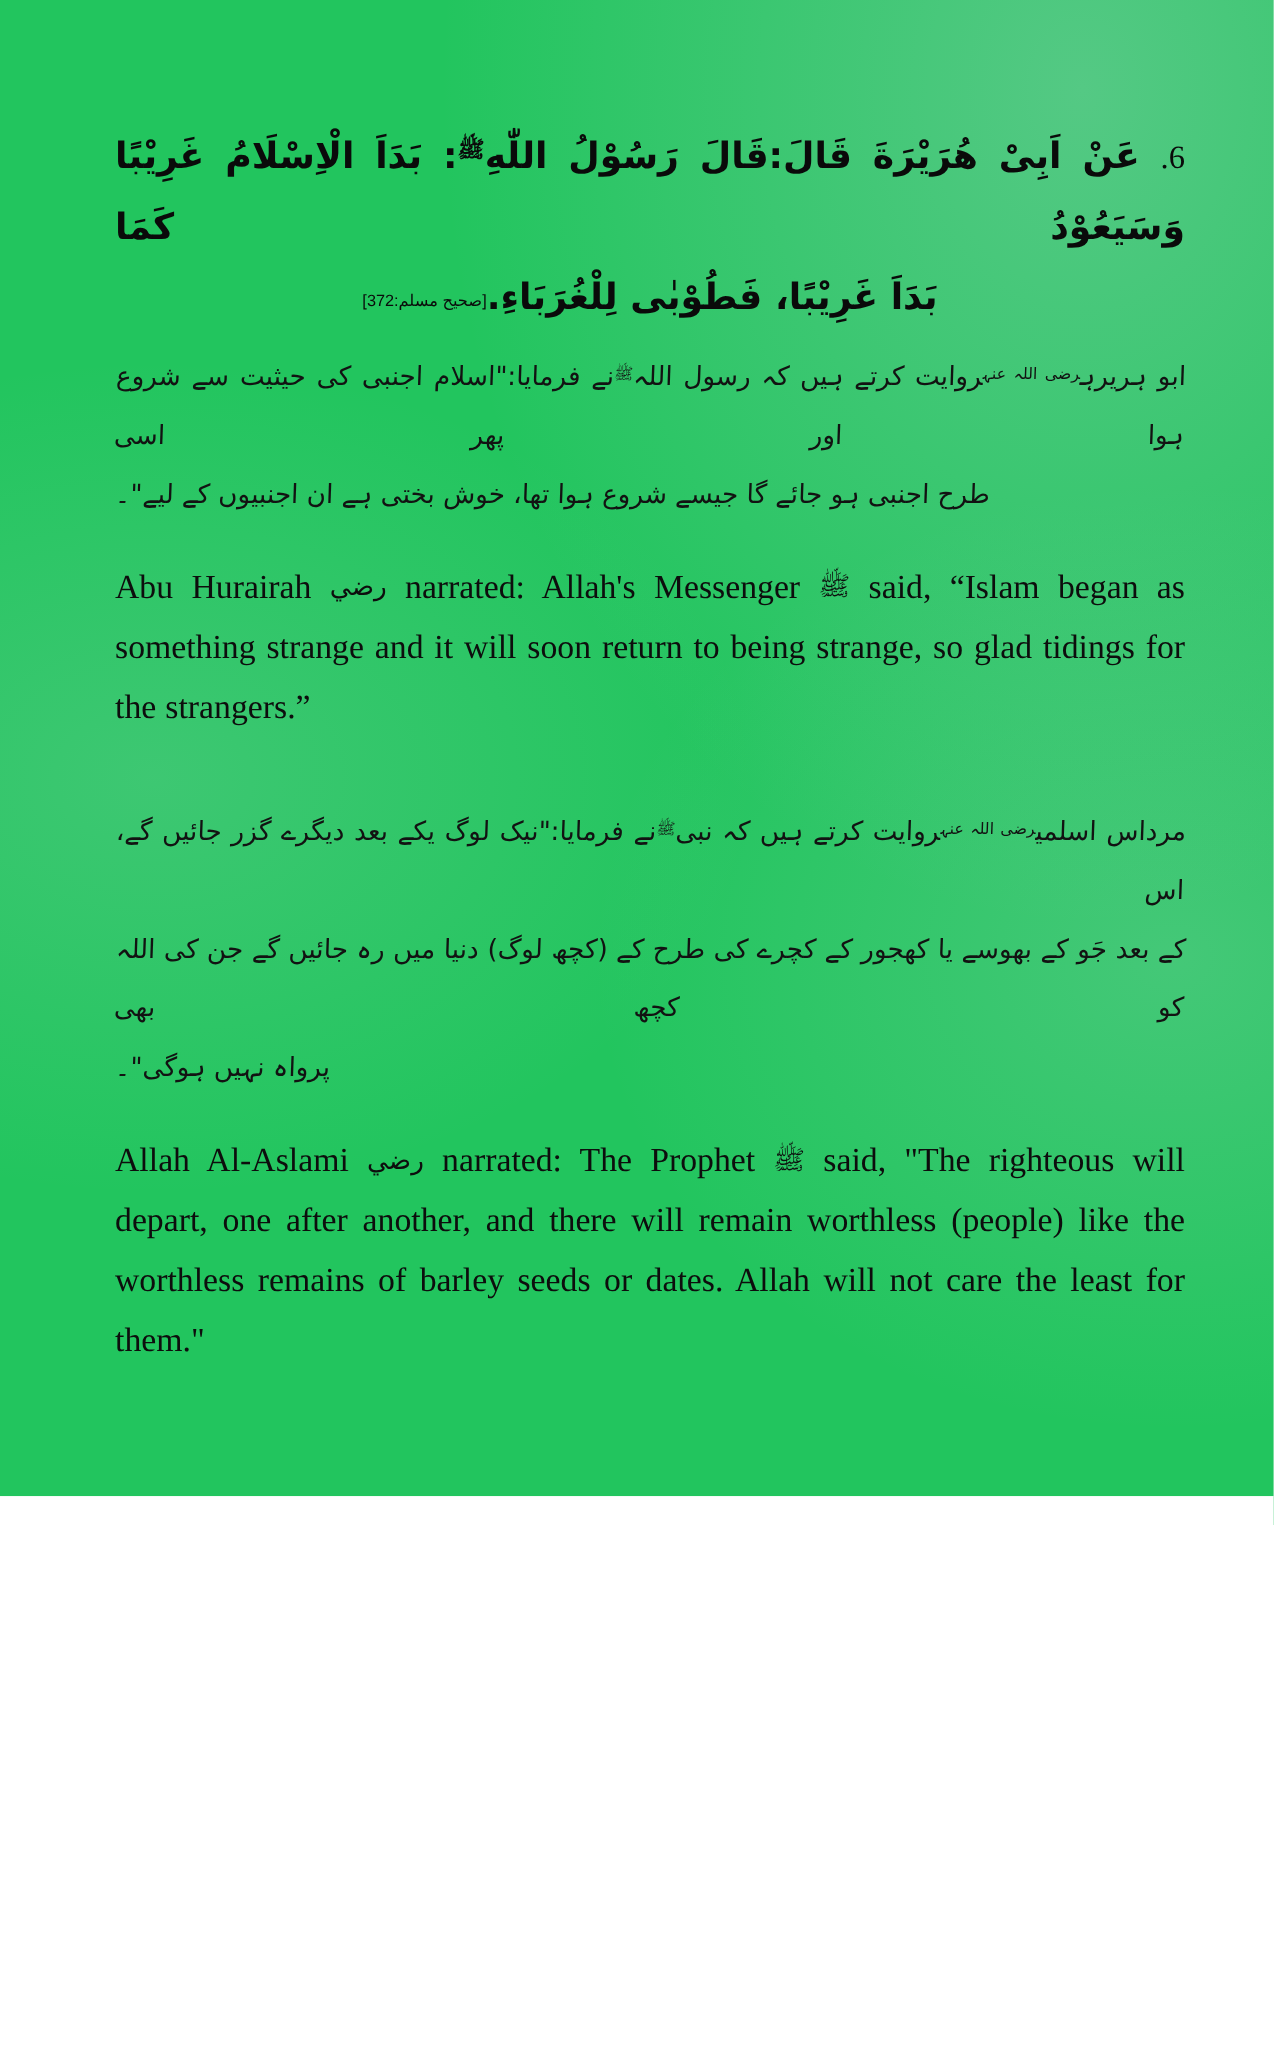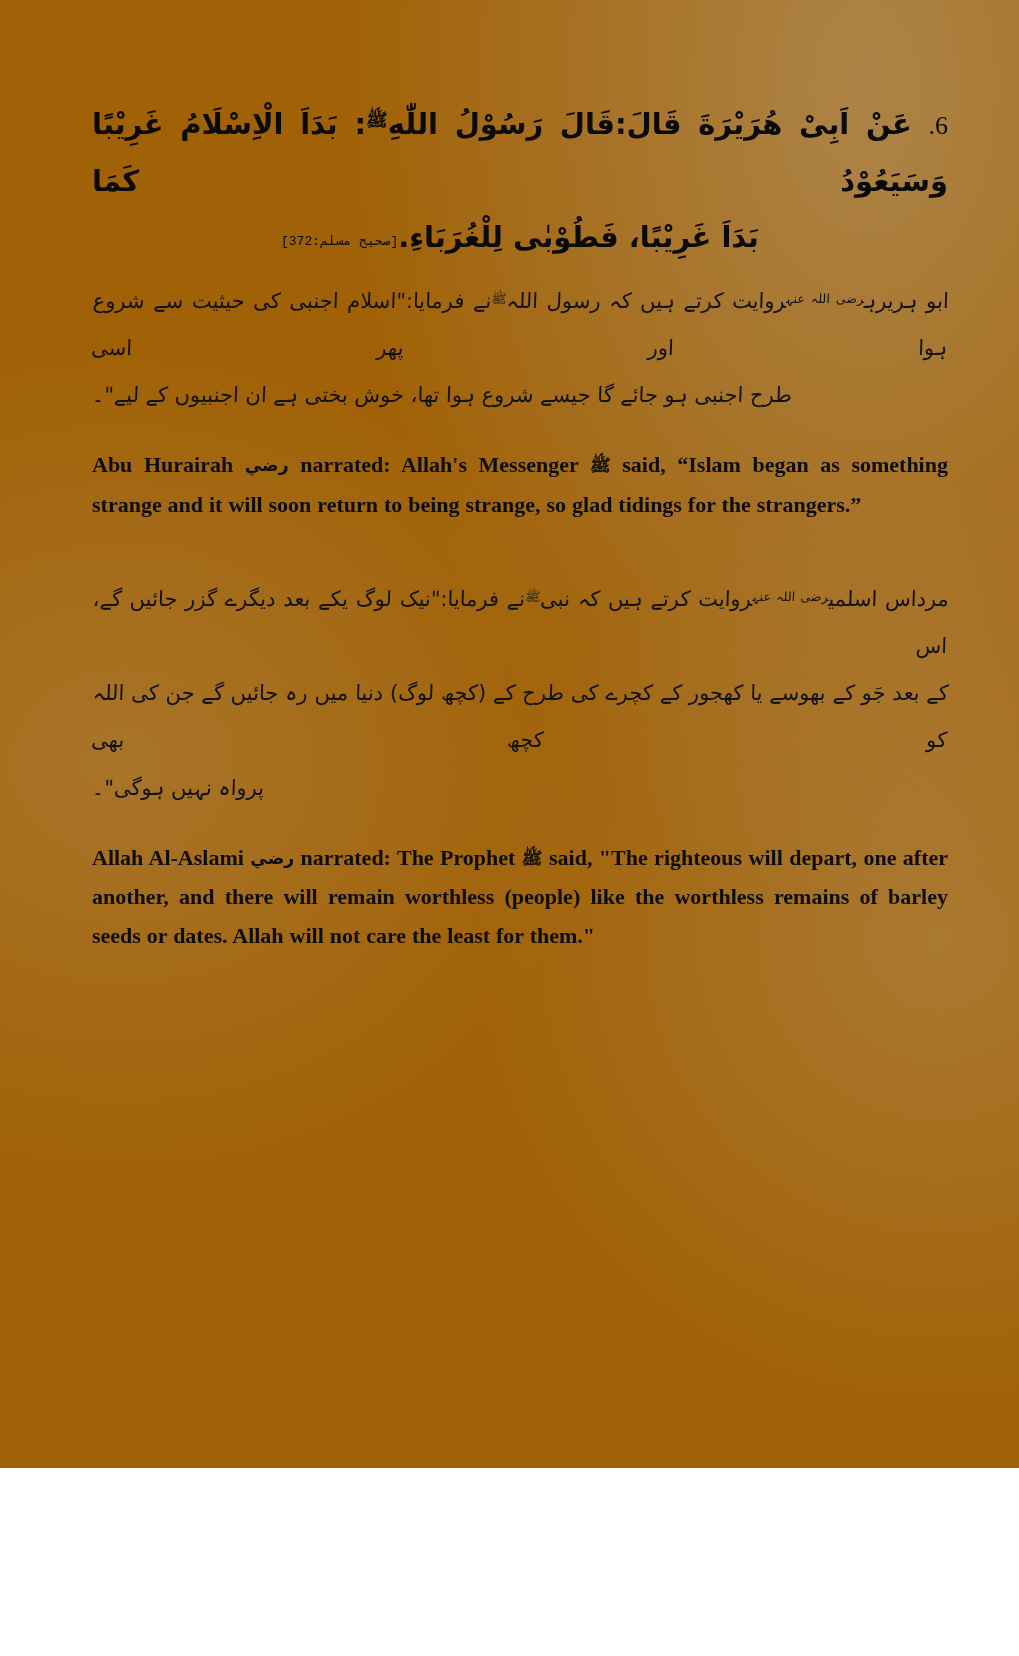--- a/index.html
+++ b/index.html
@@ -3,22 +3,22 @@
 <meta charset="utf-8">
 <style>
   html, body {
     margin: 0;
     padding: 0;
     background: #ffffff;
   }
   .page {
     position: relative;
     width: 1019px;
-    height: 1468px;
-    background: #a16207;
+    height: 1197px;
+    background: #22c55e;
     overflow: hidden;
     font-family: "Liberation Serif", "DejaVu Serif", serif;
     color: #111111;
   }
   
   .scan-tint {
     position: absolute;
     inset: 0;
     pointer-events: none;
     background:
@@ -54,21 +54,21 @@
     direction: rtl;
     text-align: center;
     text-align-last: center;
     font-family: "DejaVu Sans", "Liberation Sans", sans-serif;
     font-weight: 700;
     font-size: 29px;
     line-height: 1.95;
     color: #0a0a0a;
   }
   .ref {
-    font-family: Liberation Mono, monospace;
+    font-family: Liberation Sans, sans-serif;
     font-weight: 400;
     font-size: 13px;
     vertical-align: 2px;
     letter-spacing: -0.2px;
   }
   .honorific {
     font-size: 0.62em;
     vertical-align: 0.45em;
     letter-spacing: -0.5px;
   }
@@ -94,27 +94,26 @@
     transform: skewX(-2deg);
   }
   .urdu .hon, .urdu-last .hon, .urdu-center .hon {
     font-size: 0.6em;
     vertical-align: 0.4em;
   }
 
   
   .english {
     font-family: "Liberation Serif", "DejaVu Serif", serif;
-    font-size: 22px;
+    font-size: 27px;
     line-height: 1.78;
     text-align: justify;
     text-align-last: left;
     color: #0d0d0d;
     word-spacing: 0.02em;
-    font-weight: bold;
   }
   .english .saw {
     font-family: "DejaVu Sans", sans-serif;
     font-size: 0.78em;
     vertical-align: 0.08em;
     letter-spacing: -0.5px;
   }
 
   .gap-sm { height: 12px; }
   .gap-md { height: 26px; }

